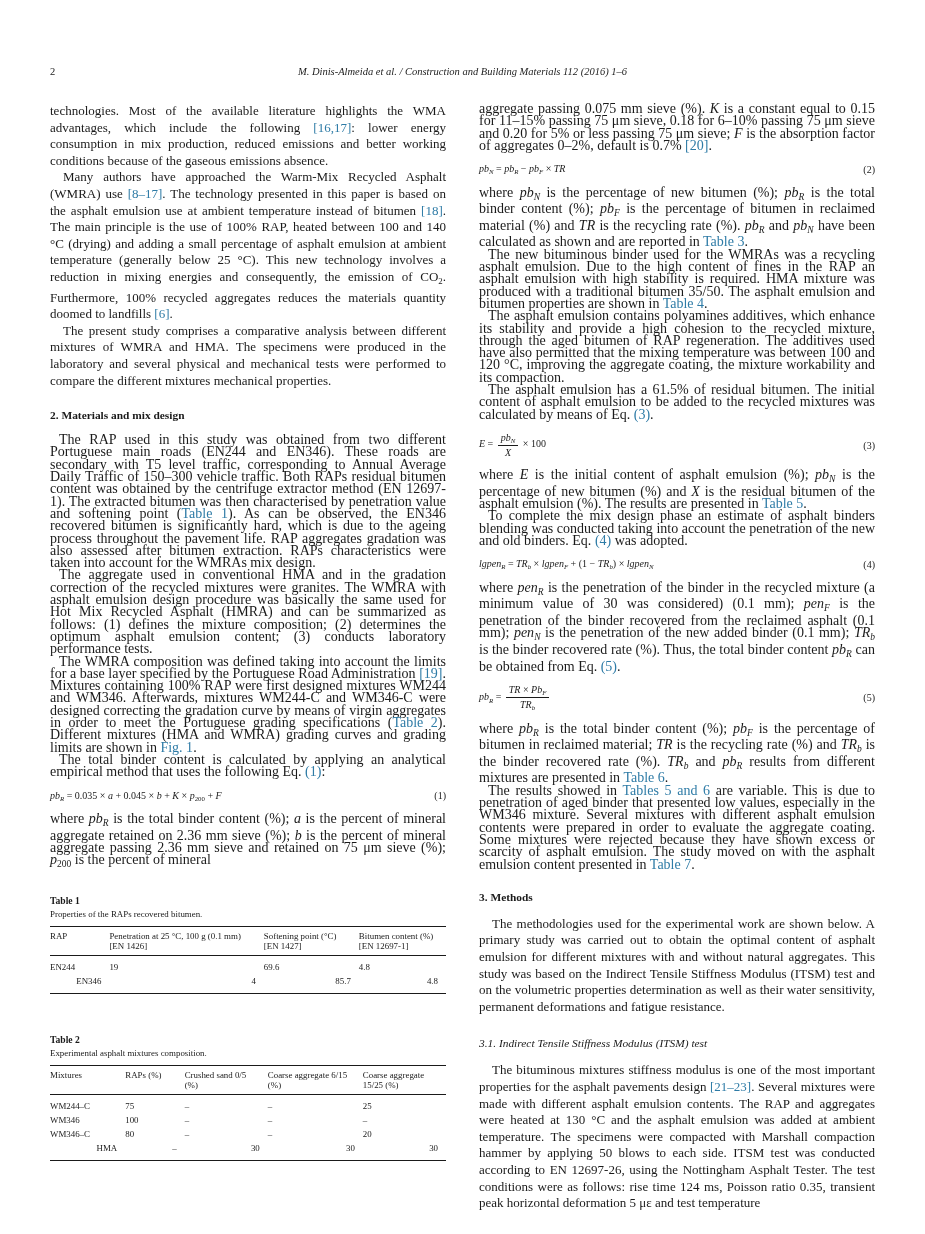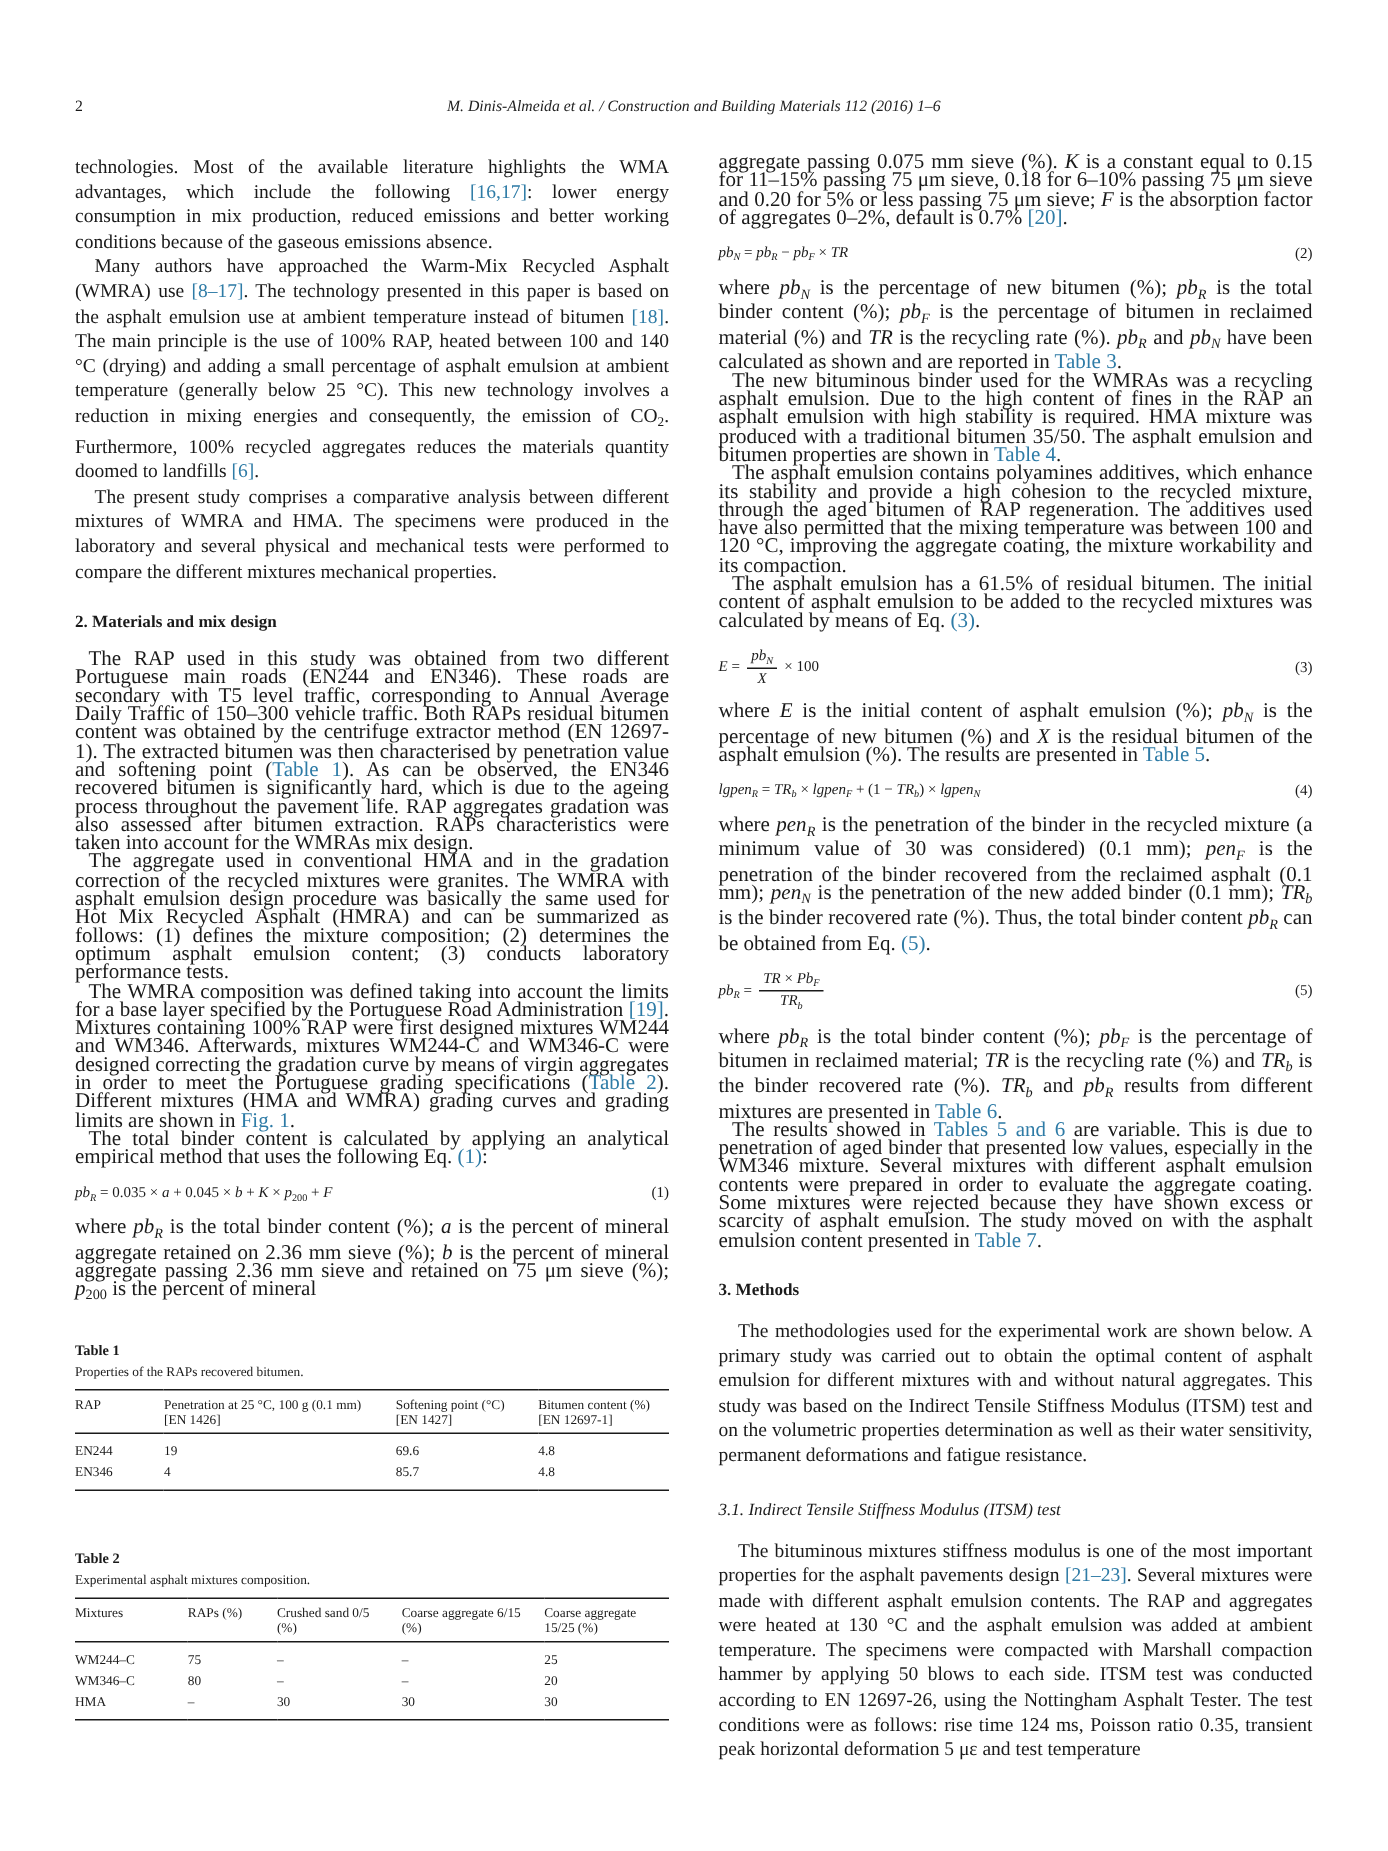--- a/index.html
+++ b/index.html
@@ -38,21 +38,21 @@
   .tablewrap { margin-top:24px; }
   .tablewrap.second { margin-top:40px; }
   .tlabel { font-size:9.6px; font-weight:bold; margin-bottom:3px; }
   .tcaption { font-size:8.9px; margin-bottom:7px; color:#1a1a1a; }
   table { width:100%; border-collapse:collapse; font-size:8.9px;
           border-top:1px solid #1a1a1a; border-bottom:1px solid #1a1a1a; }
   thead th { text-align:left; font-weight:normal; vertical-align:top;
              padding:4px 8px 4px 0; border-bottom:1px solid #1a1a1a; }
   tbody td { padding:2px 8px 2px 0; vertical-align:top; }
   tbody tr:first-child td { padding-top:6px; }
-  tbody tr:last-child td  { padding-bottom:7px; }
+  tbody tr:last-child td  { padding-bottom:7px;text-align:right; }
   table.t1 th:nth-child(1){width:15%} table.t1 th:nth-child(2){width:39%}
   table.t1 th:nth-child(3){width:24%} table.t1 th:nth-child(4){width:22%}
   table.t2 th:nth-child(1){width:19%} table.t2 th:nth-child(2){width:15%}
   table.t2 th:nth-child(3){width:21%} table.t2 th:nth-child(4){width:24%}
   table.t2 th:nth-child(5){width:21%}
 </style>
 </head>
 <body>
 
 <div class="page">
@@ -125,20 +125,27 @@
           </thead>
           <tbody>
             <tr>
               <td>WM244–C</td>
               <td>75</td>
               <td>–</td>
               <td>–</td>
               <td>25</td>
             </tr>
             <tr>
+              <td>WM346</td>
+              <td>100</td>
+              <td>–</td>
+              <td>–</td>
+              <td>–</td>
+            </tr>
+            <tr>
               <td>WM346–C</td>
               <td>80</td>
               <td>–</td>
               <td>–</td>
               <td>20</td>
             </tr>
             <tr>
               <td>HMA</td>
               <td>–</td>
               <td>30</td>
@@ -162,20 +169,21 @@
     <p class="small"><span>The new bituminous binder used for the WMRAs was a recycling asphalt emulsion. Due to the high content of fines in the RAP an asphalt emulsion with high stability is required. HMA mixture was produced with a traditional bitumen 35/50. The asphalt emulsion and bitumen properties are shown in </span><span class="ref">Table 4</span><span>.</span></p>
     <p class="small"><span>The asphalt emulsion contains polyamines additives, which enhance its stability and provide a high cohesion to the recycled mixture, through the aged bitumen of RAP regeneration. The additives used have also permitted that the mixing temperature was between 100 and 120 °C, improving the aggregate coating, the mixture workability and its compaction.</span></p>
     <p class="small"><span>The asphalt emulsion has a 61.5% of residual bitumen. The initial content of asphalt emulsion to be added to the recycled mixtures was calculated by means of Eq. </span><span class="ref">(3)</span><span>.</span></p>
 
     <div class="eq">
       <span class="eq-body"><span class="it">E</span><span> = </span><span class="frac"><span class="fnum"><span class="it">pb</span><span class="it sb">N</span></span><span class="fden"><span class="it">X</span></span></span><span> × 100</span></span>
       <span class="eq-num">(3)</span>
     </div>
 
     <p class="small noindent"><span>where </span><span class="it">E</span><span> is the initial content of asphalt emulsion (%); </span><span class="it">pb</span><span class="it sb">N</span><span> is the percentage of new bitumen (%) and </span><span class="it">X</span><span> is the residual bitumen of the asphalt emulsion (%). The results are presented in </span><span class="ref">Table 5</span><span>.</span></p>
+    <p class="small"><span>To complete the mix design phase an estimate of asphalt binders blending was conducted taking into account the penetration of the new and old binders. Eq. </span><span class="ref">(4)</span><span> was adopted.</span></p>
 
     <div class="eq">
       <span class="eq-body"><span class="it">lgpen</span><span class="it sb">R</span><span> = </span><span class="it">TR</span><span class="it sb">b</span><span> × </span><span class="it">lgpen</span><span class="it sb">F</span><span> + (1 − </span><span class="it">TR</span><span class="it sb">b</span><span>) × </span><span class="it">lgpen</span><span class="it sb">N</span></span>
       <span class="eq-num">(4)</span>
     </div>
 
     <p class="small noindent"><span>where </span><span class="it">pen</span><span class="it sb">R</span><span> is the penetration of the binder in the recycled mixture (a minimum value of 30 was considered) (0.1 mm); </span><span class="it">pen</span><span class="it sb">F</span><span> is the penetration of the binder recovered from the reclaimed asphalt (0.1 mm); </span><span class="it">pen</span><span class="it sb">N</span><span> is the penetration of the new added binder (0.1 mm); </span><span class="it">TR</span><span class="it sb">b</span><span> is the binder recovered rate (%). Thus, the total binder content </span><span class="it">pb</span><span class="it sb">R</span><span> can be obtained from Eq. </span><span class="ref">(5)</span><span>.</span></p>
 
     <div class="eq">
       <span class="eq-body"><span class="it">pb</span><span class="it sb">R</span><span> = </span><span class="frac"><span class="fnum"><span class="it">TR</span><span> × </span><span class="it">Pb</span><span class="it sb">F</span></span><span class="fden"><span class="it">TR</span><span class="it sb">b</span></span></span></span>

